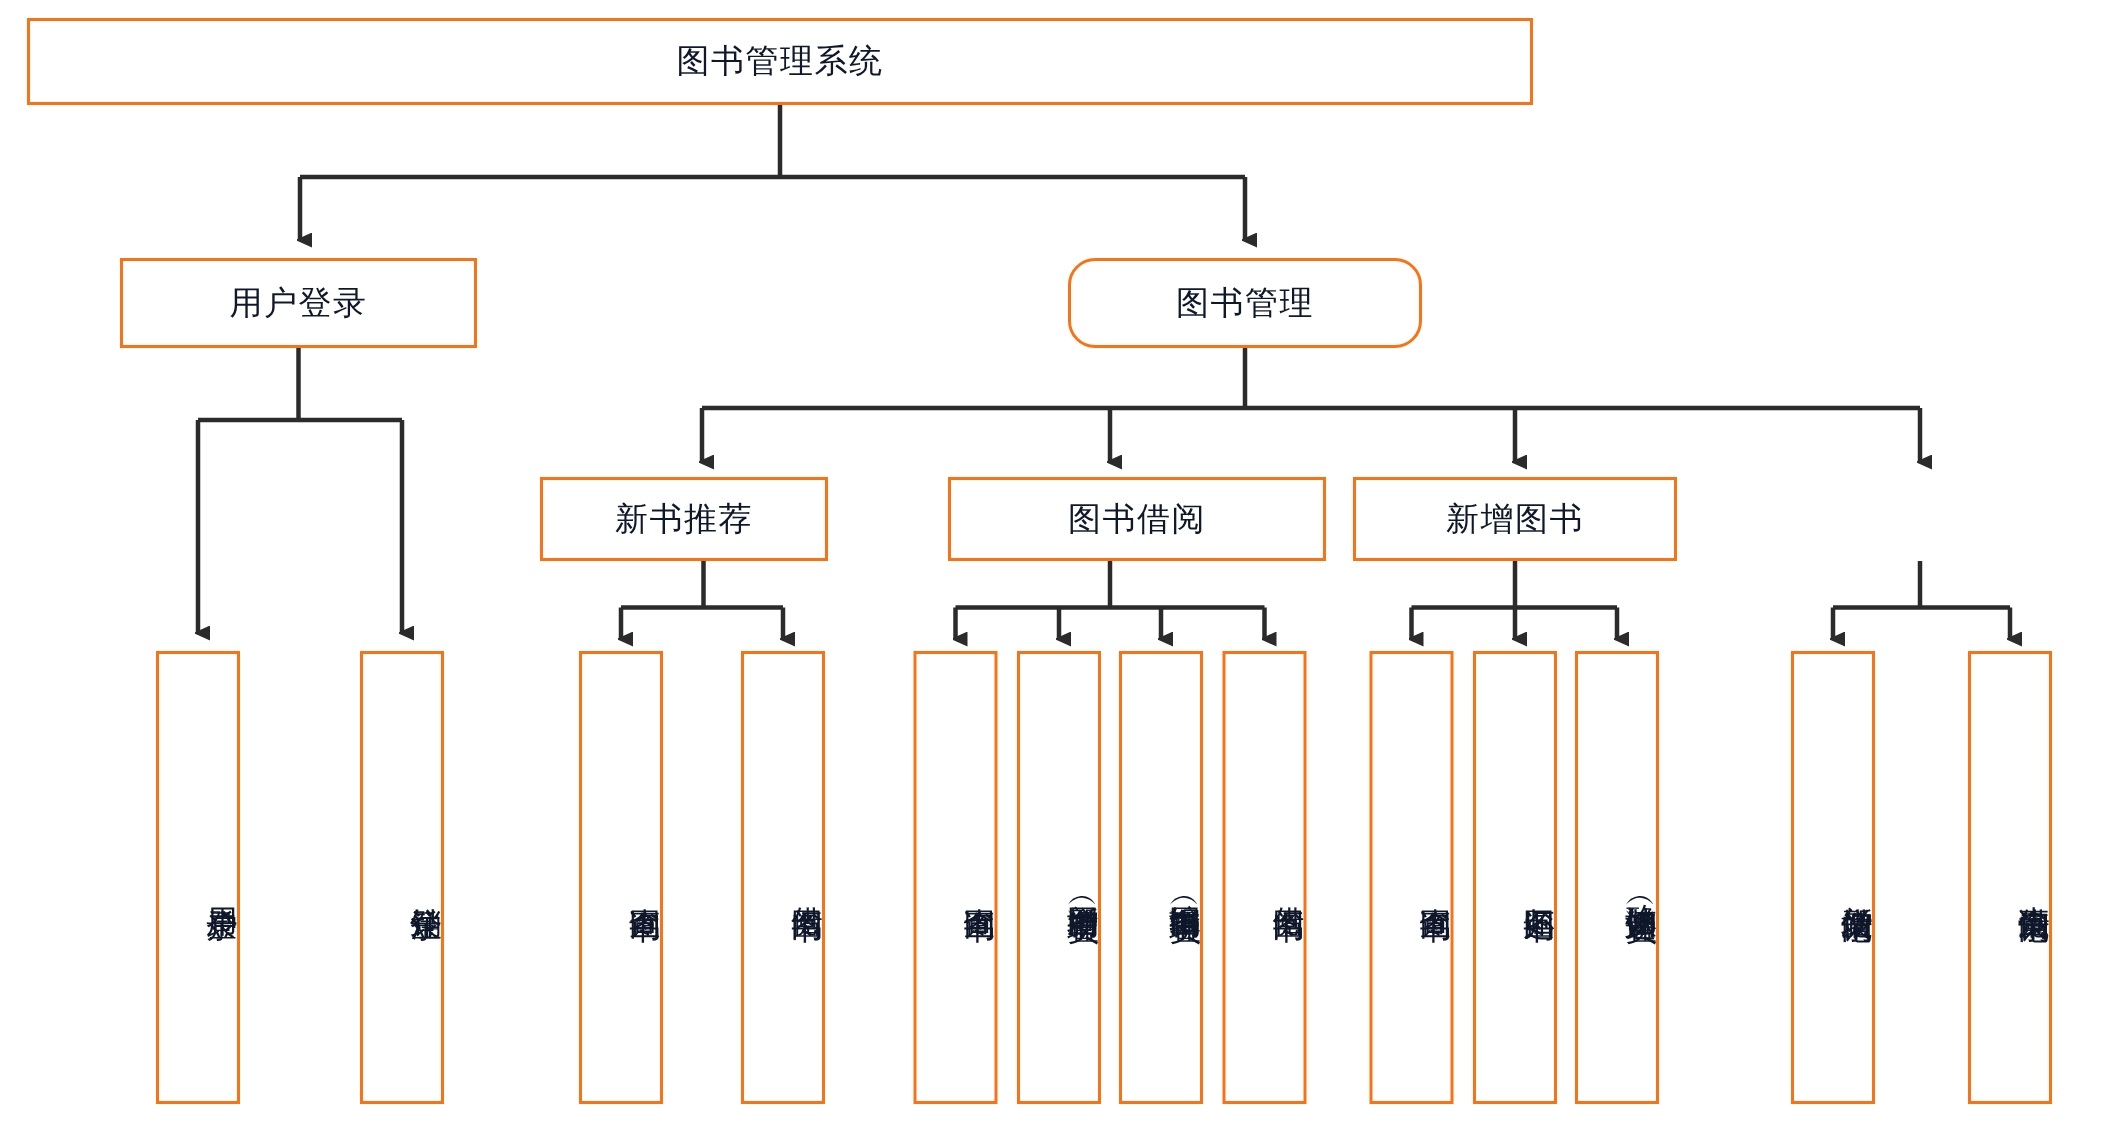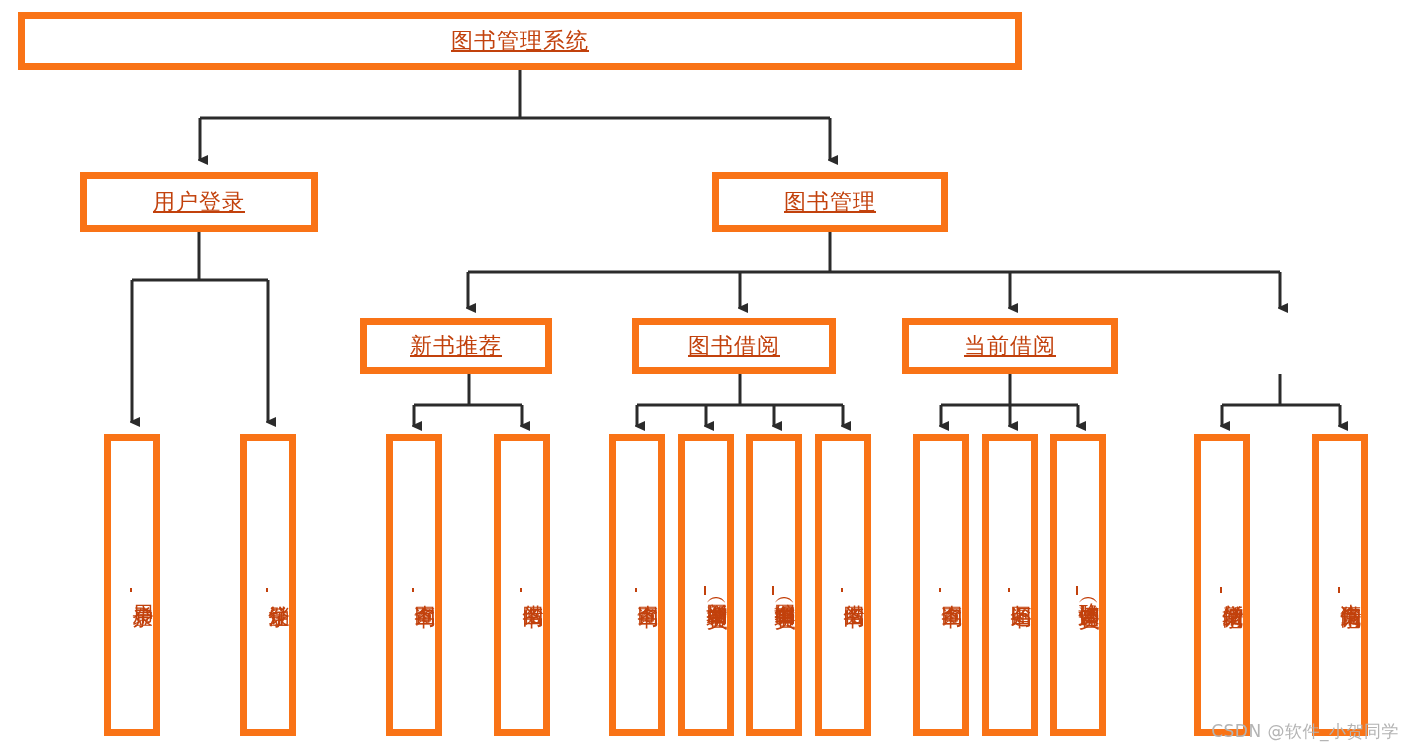--- a/index.html
+++ b/index.html
@@ -23,26 +23,25 @@
     position: absolute;
     left: 0;
     top: 0;
     width: 1405px;
     height: 747px;
   }
   .node {
     position: absolute;
     box-sizing: border-box;
     background: #ffffff;
-    border: 7px solid #f97316;
+    border: 2px solid #f97316;
     display: flex;
     align-items: center;
     justify-content: center;
-    color: #c2410c;
-    text-decoration: underline;
+    color: #0f172a;
   }
   .node.horiz {
     font-size: 22px;
     letter-spacing: 1px;
   }
   .node.vert {
     writing-mode: vertical-rl;
     text-orientation: upright;
     font-size: 21px;
     line-height: 1.02;
@@ -122,32 +121,32 @@
     </g>
   </svg>
 
   <div class="node horiz" style="left:18px; top:12px; width:1004px; height:58px;">
     <span>图书管理系统</span>
   </div>
 
   <div class="node horiz" style="left:80px; top:172px; width:238px; height:60px;">
     <span>用户登录</span>
   </div>
-  <div class="node horiz" style="left:712px; top:172px; width:236px; height:60px;">
+  <div class="node horiz" style="left:712px; top:172px; width:236px; height:60px;border-radius:18px;">
     <span>图书管理</span>
   </div>
 
   <div class="node horiz" style="left:360px; top:318px; width:192px; height:56px;">
     <span>新书推荐</span>
   </div>
-  <div class="node horiz" style="left:632px; top:318px; width:204px; height:56px;">
+  <div class="node horiz" style="left:632px; top:318px; width:252px; height:56px;">
     <span>图书借阅</span>
   </div>
   <div class="node horiz" style="left:902px; top:318px; width:216px; height:56px;">
-    <span>当前借阅</span>
+    <span>新增图书</span>
   </div>
 
   <div class="node vert" style="left:104px; top:434px; width:56px; height:302px;">
     <span class="vtext">用户登录</span>
   </div>
   <div class="node vert" style="left:240px; top:434px; width:56px; height:302px;">
     <span class="vtext">注销登录</span>
   </div>
 
   <div class="node vert" style="left:386px; top:434px; width:56px; height:302px;">
@@ -180,14 +179,13 @@
     <span class="vtext">确认归还（管理员）</span>
   </div>
 
   <div class="node vert" style="left:1194px; top:434px; width:56px; height:302px;">
     <span class="vtext">新增借阅记录</span>
   </div>
   <div class="node vert" style="left:1312px; top:434px; width:56px; height:302px;">
     <span class="vtext">查询借阅记录</span>
   </div>
 
-  <div class="watermark">CSDN @软件_小贺同学</div>
 </div>
 
 </body></html>

